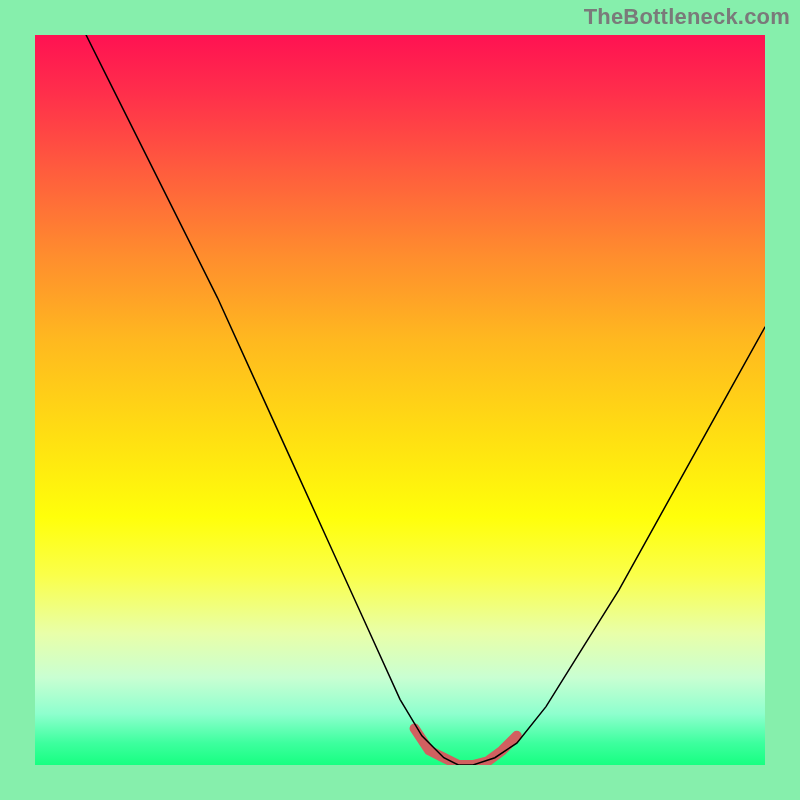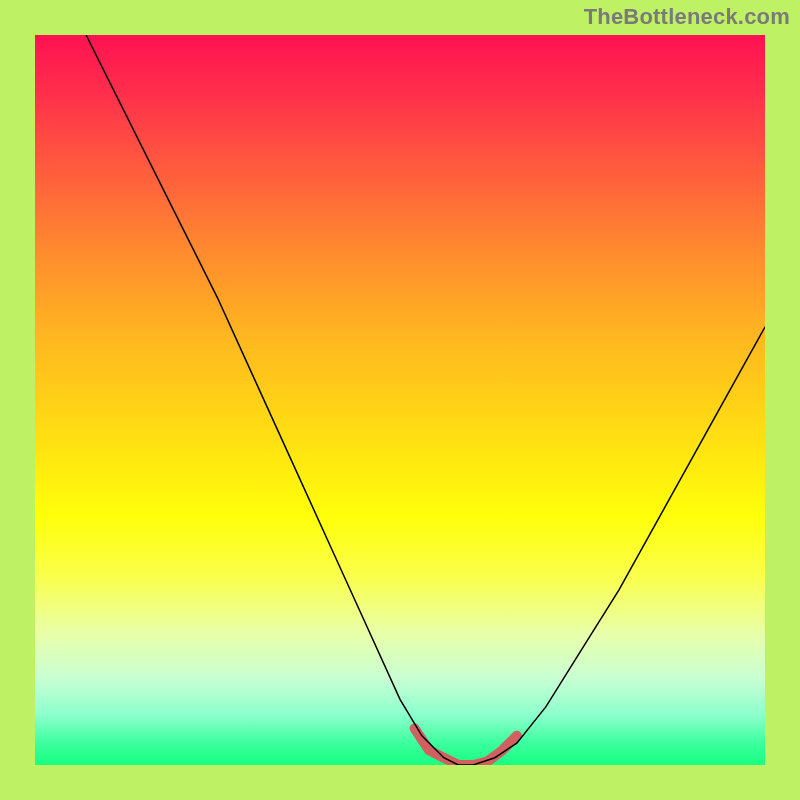--- a/index.html
+++ b/index.html
@@ -1,21 +1,21 @@
 <!DOCTYPE html>
 <html><head>
 <meta charset="utf-8">
 <style>
   * { margin: 0; padding: 0; box-sizing: border-box; }
   html, body { width: 800px; height: 800px; overflow: hidden; background: #000; }
   .stage {
     position: relative;
     width: 800px;
     height: 800px;
-    background: #bef264;
+    background: #86efac;
   }
   .attribution {
     position: absolute;
     top: 4px;
     right: 10px;
     font-family: Arial, Helvetica, sans-serif;
     font-size: 22px;
     font-weight: 600;
     color: #7a7a7a;
     letter-spacing: 0.2px;

